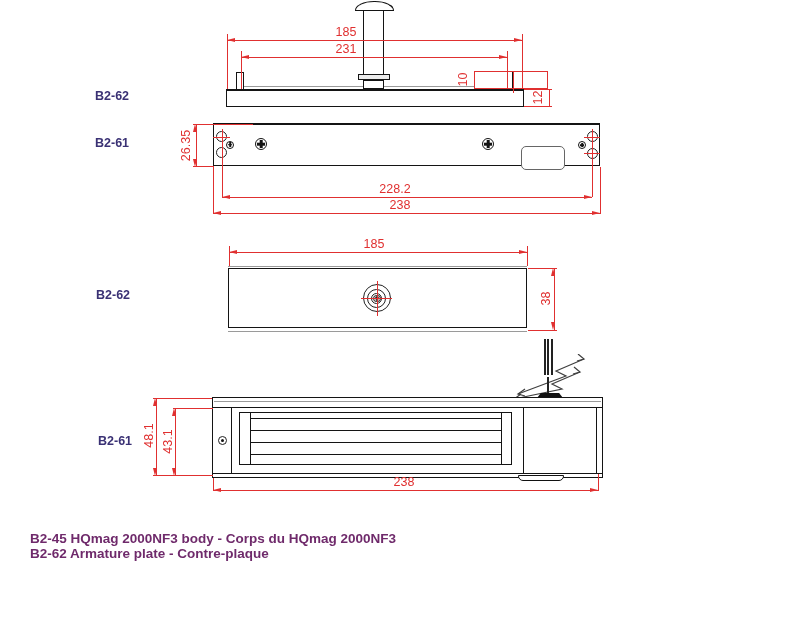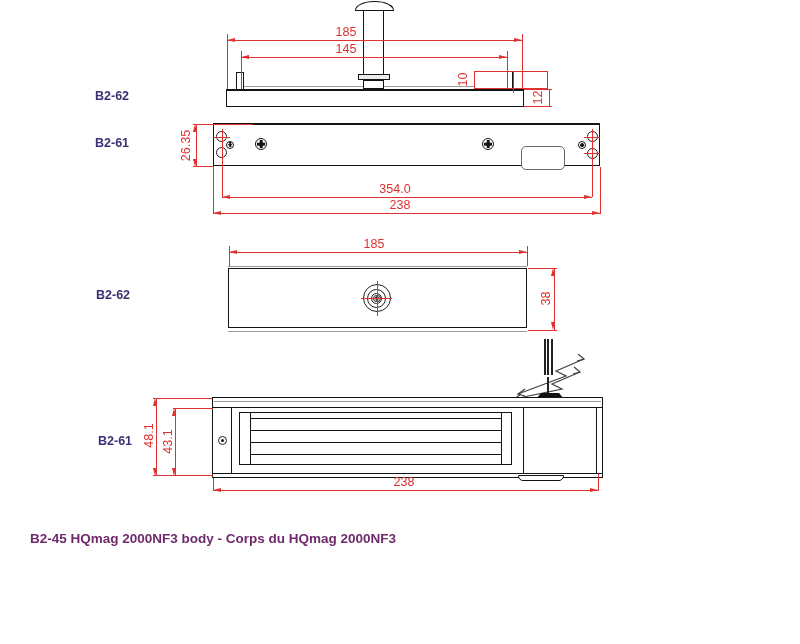--- a/index.html
+++ b/index.html
@@ -44,21 +44,21 @@
   <div class="box" style="left:503px;top:71.5px;width:8px;height:17px;border-width:1.2px 1.2px 0 1.2px;"></div>
   <div class="box" style="left:473.5px;top:71px;width:39.5px;height:18px;border-width:1.4px 1.4px 0 1.4px;"></div>
   <div class="box" style="left:226px;top:88.5px;width:297.5px;height:18px;border-width:2.2px 1.5px 1.5px 1.5px;"></div>
 
   <div class="hdim" style="left:227px;top:40px;width:295px;"></div>
   <div class="dtx" style="left:323px;top:26px;width:46px;">185</div>
   <div class="rln" style="left:227px;top:33.5px;width:1px;height:55px;"></div>
   <div class="rln" style="left:522px;top:33.5px;width:1px;height:55px;"></div>
 
   <div class="hdim" style="left:240.5px;top:57px;width:266px;"></div>
-  <div class="dtx" style="left:323px;top:43px;width:46px;">145</div>
+  <div class="dtx" style="left:323px;top:43px;width:46px;">231</div>
   <div class="rln" style="left:240.5px;top:51px;width:1px;height:37.5px;"></div>
   <div class="rln" style="left:506.5px;top:51px;width:1px;height:37.5px;"></div>
 
   <div style="position:absolute;left:473.5px;top:70.5px;width:74.5px;height:18px;border:1.1px solid var(--red);box-sizing:border-box;"></div>
   <div class="rln" style="left:513px;top:70.5px;width:1px;height:22px;"></div>
   <div class="dtx rot" style="left:453px;top:72.5px;width:20px;">10</div>
 
   <div class="rln" style="left:523.5px;top:88.5px;width:28px;height:1px;"></div>
   <div class="rln" style="left:523.5px;top:106px;width:28px;height:1px;"></div>
   <div class="rln" style="left:548.5px;top:88.5px;width:1px;height:18px;"></div>
@@ -94,21 +94,21 @@
   <div class="rln" style="left:584px;top:153px;width:16px;height:1px;"></div>
   <div class="rln" style="left:221.5px;top:128.5px;width:1px;height:68.5px;"></div>
   <div class="rln" style="left:592px;top:128.5px;width:1px;height:68.5px;"></div>
 
   <div class="rln" style="left:193px;top:123.5px;width:60px;height:1px;"></div>
   <div class="rln" style="left:193px;top:166px;width:21px;height:1px;"></div>
   <div class="vdim" style="left:195.5px;top:123.5px;height:43px;"></div>
   <div class="dtx rot" style="left:166px;top:138.5px;width:40px;">26.35</div>
 
   <div class="hdim" style="left:221.5px;top:197px;width:370.5px;"></div>
-  <div class="dtx" style="left:369px;top:183px;width:52px;">354.0</div>
+  <div class="dtx" style="left:369px;top:183px;width:52px;">228.2</div>
   <div class="hdim" style="left:213px;top:213px;width:387px;"></div>
   <div class="dtx" style="left:377px;top:199px;width:46px;">238</div>
   <div class="rln" style="left:213px;top:166.5px;width:1px;height:47px;"></div>
   <div class="rln" style="left:600px;top:166.5px;width:1px;height:47px;"></div>
 
   <div class="plabel" style="left:95px;top:136px;">B2-61</div>
 
   <div class="gln" style="left:228px;top:265.5px;width:299px;height:1px;"></div>
   <div class="box" style="left:228px;top:268px;width:299px;height:60px;border-width:1.7px;"></div>
   <div class="gln" style="left:228px;top:330.5px;width:299px;height:1px;"></div>
@@ -176,14 +176,15 @@
   <div class="dtx rot" style="left:151px;top:434.5px;width:34px;">43.1</div>
 
   <div class="hdim" style="left:213px;top:490px;width:385px;"></div>
   <div class="dtx" style="left:381px;top:476px;width:46px;">238</div>
   <div class="rln" style="left:213px;top:477.5px;width:1px;height:13px;"></div>
   <div class="rln" style="left:597.5px;top:474px;width:1px;height:16.5px;"></div>
 
   <div class="plabel" style="left:98px;top:434px;">B2-61</div>
 
   <div class="ftr" style="left:30px;top:531px;">B2-45 HQmag 2000NF3 body - Corps du HQmag 2000NF3</div>
+  <div class="ftr" style="left:30px;top:546px;">B2-62 Armature plate - Contre-plaque</div>
 
 </div>
 
 </body></html>

